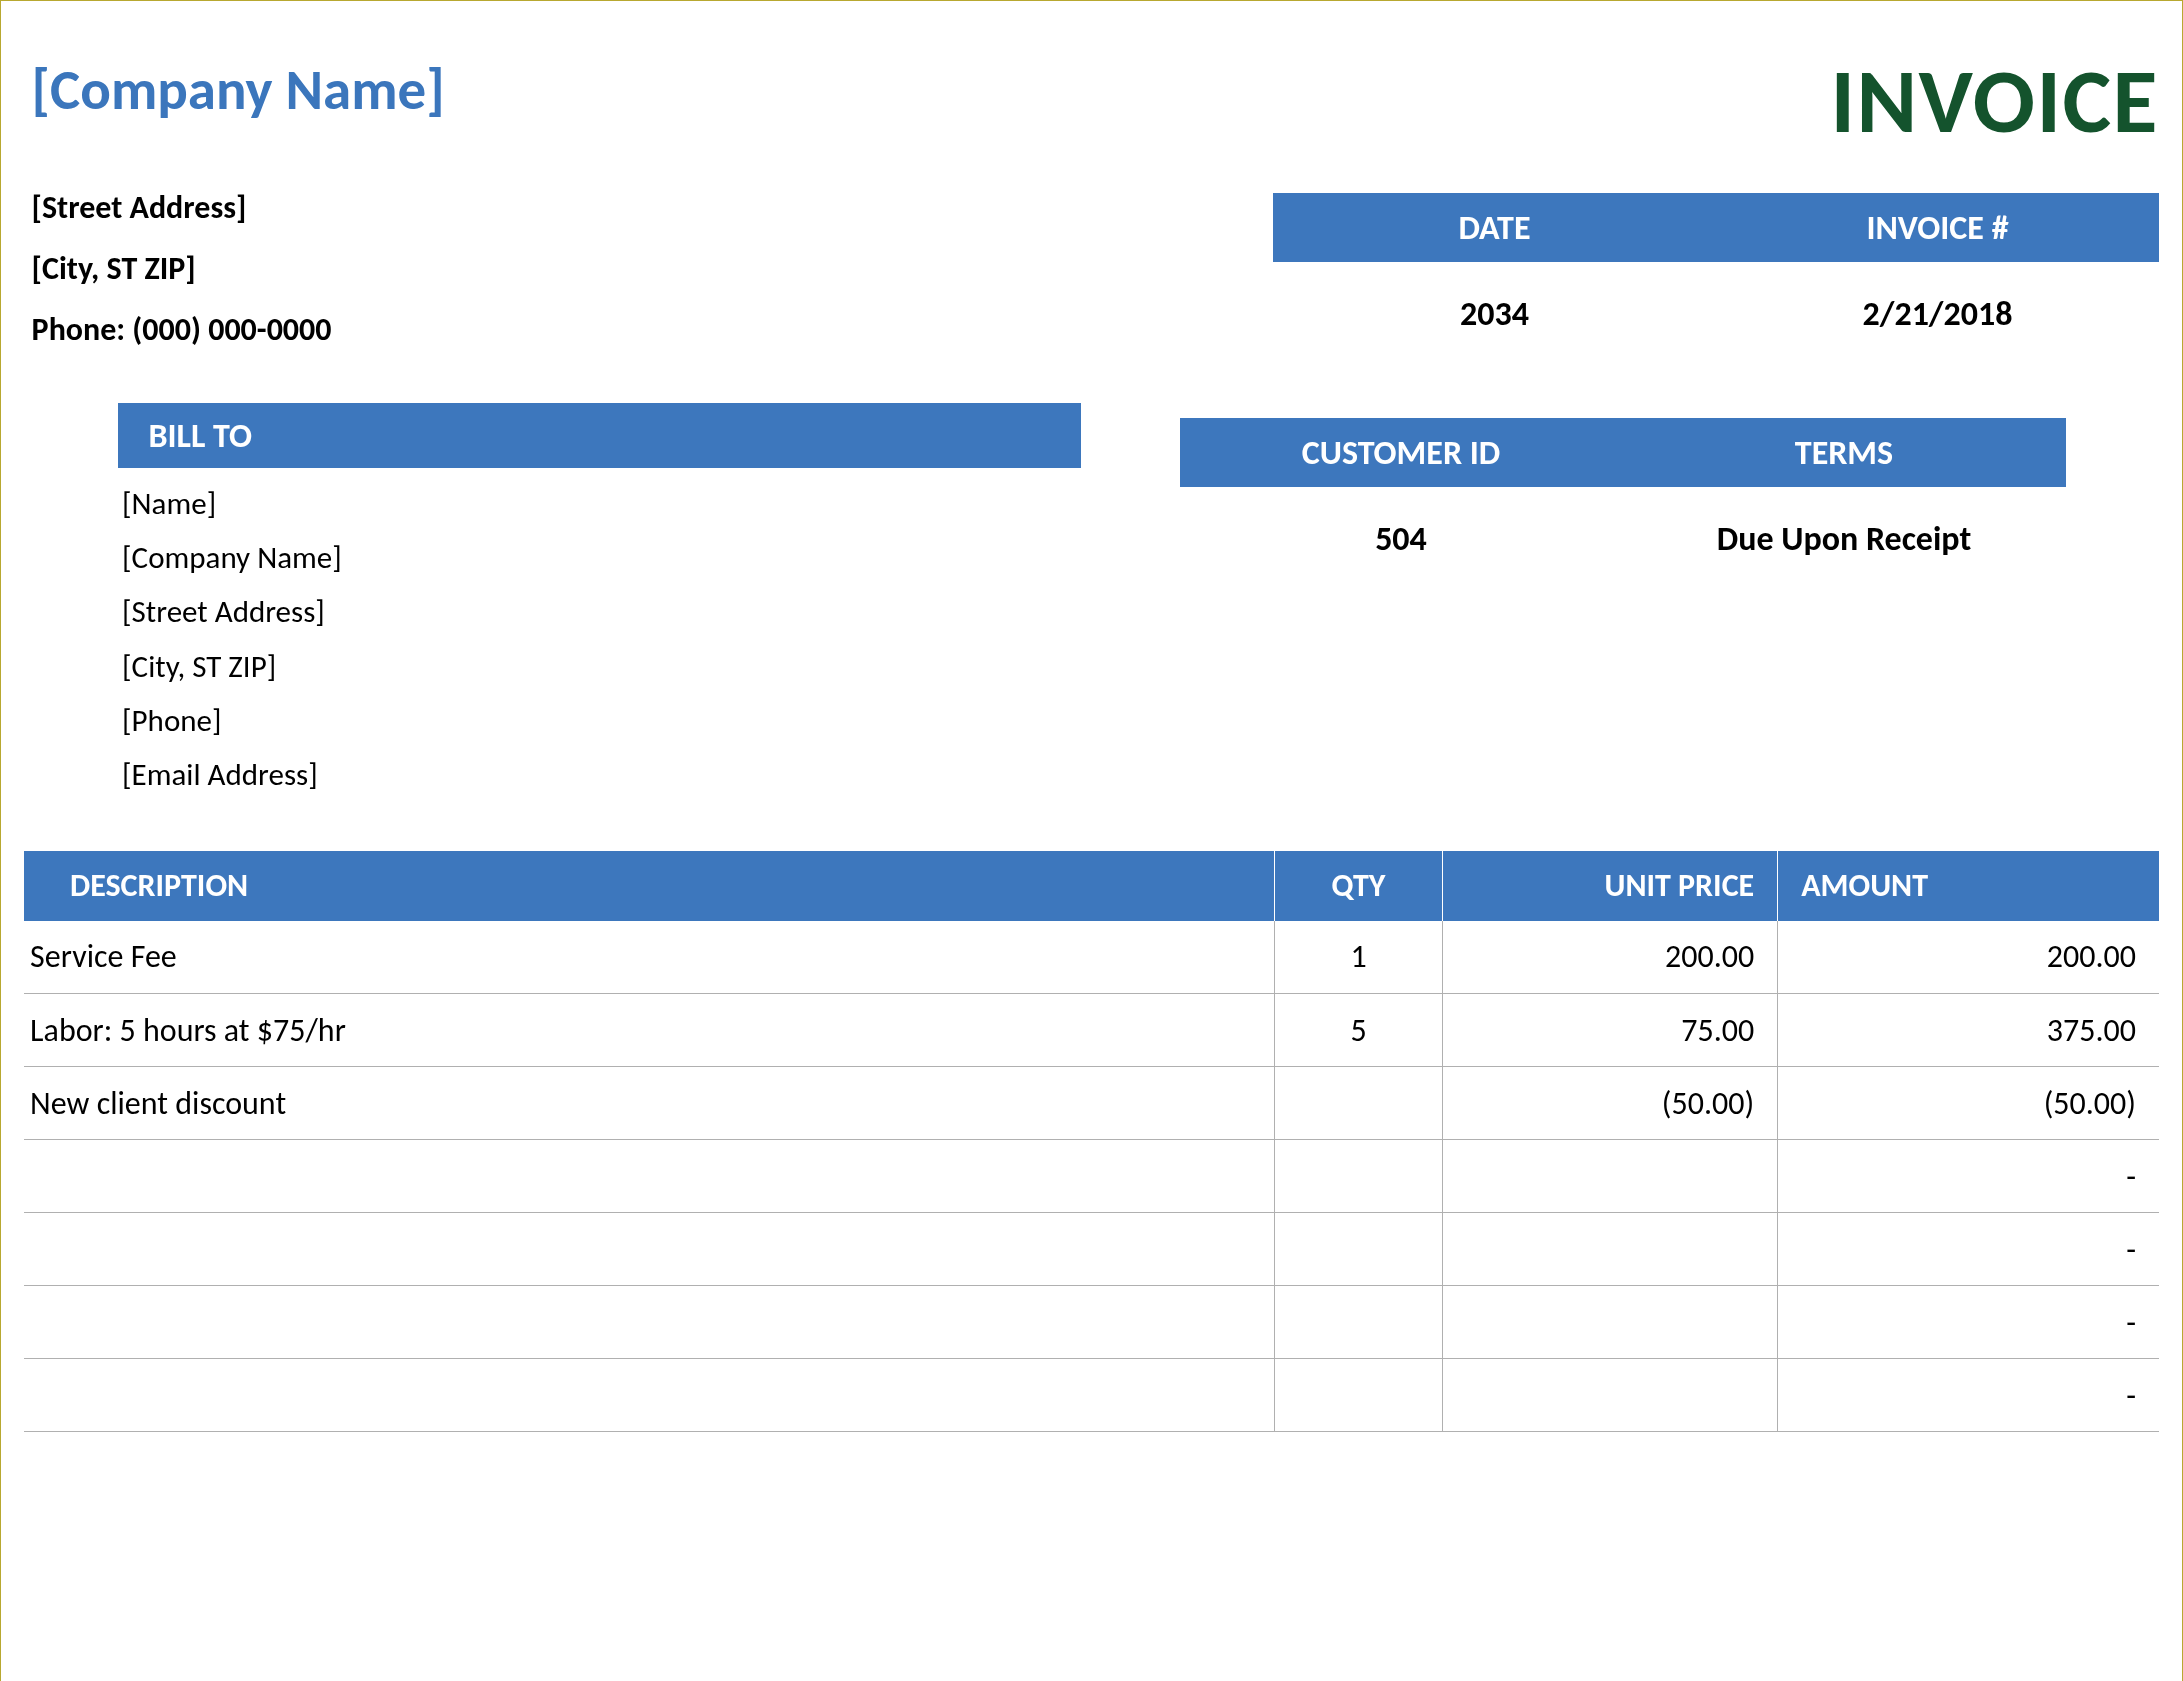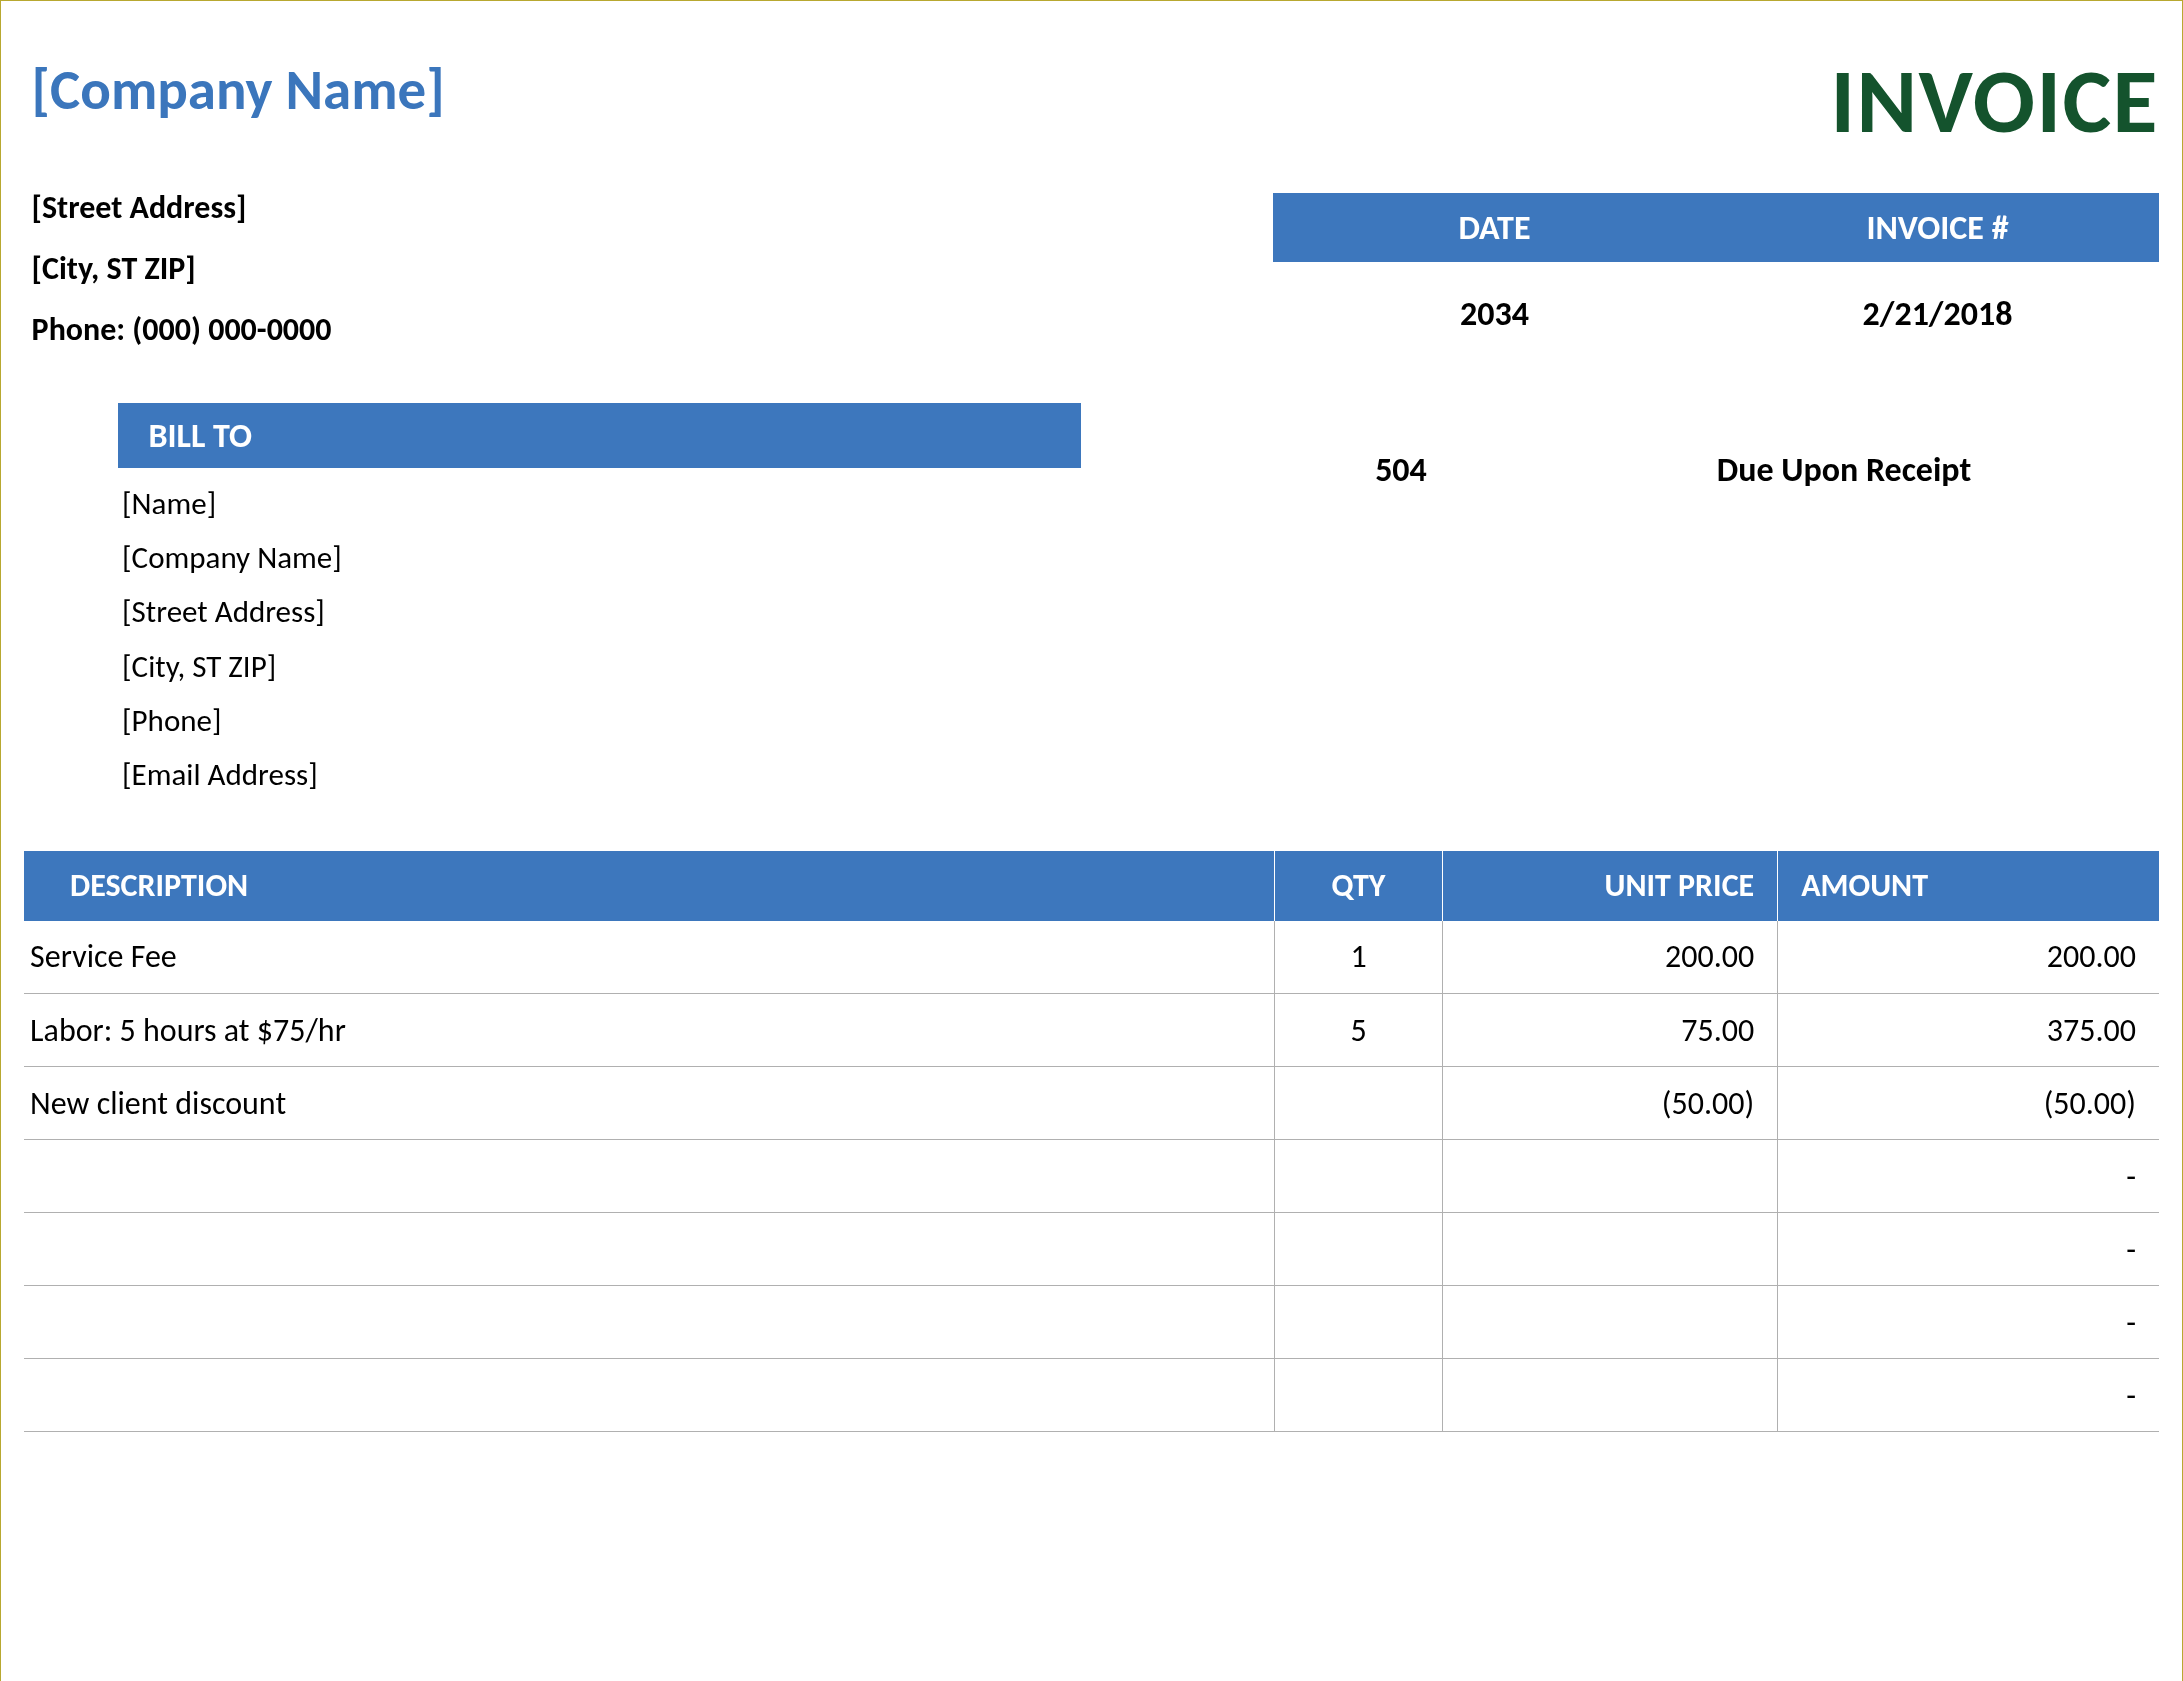--- a/index.html
+++ b/index.html
@@ -148,20 +148,22 @@
       <div class="billto-body">
         <div>[Name]</div>
         <div>[Company Name]</div>
         <div>[Street Address]</div>
         <div>[City, ST  ZIP]</div>
         <div>[Phone]</div>
         <div>[Email Address]</div>
       </div>
     </div>
     <div class="meta-grid">
+      <div class="meta-header">CUSTOMER ID</div>
+      <div class="meta-header">TERMS</div>
       <div class="meta-value">504</div>
       <div class="meta-value">Due Upon Receipt</div>
     </div>
   </div>
 
   <div class="table-section">
     <table class="items">
       <thead>
         <tr>
           <th class="desc">DESCRIPTION</th>

